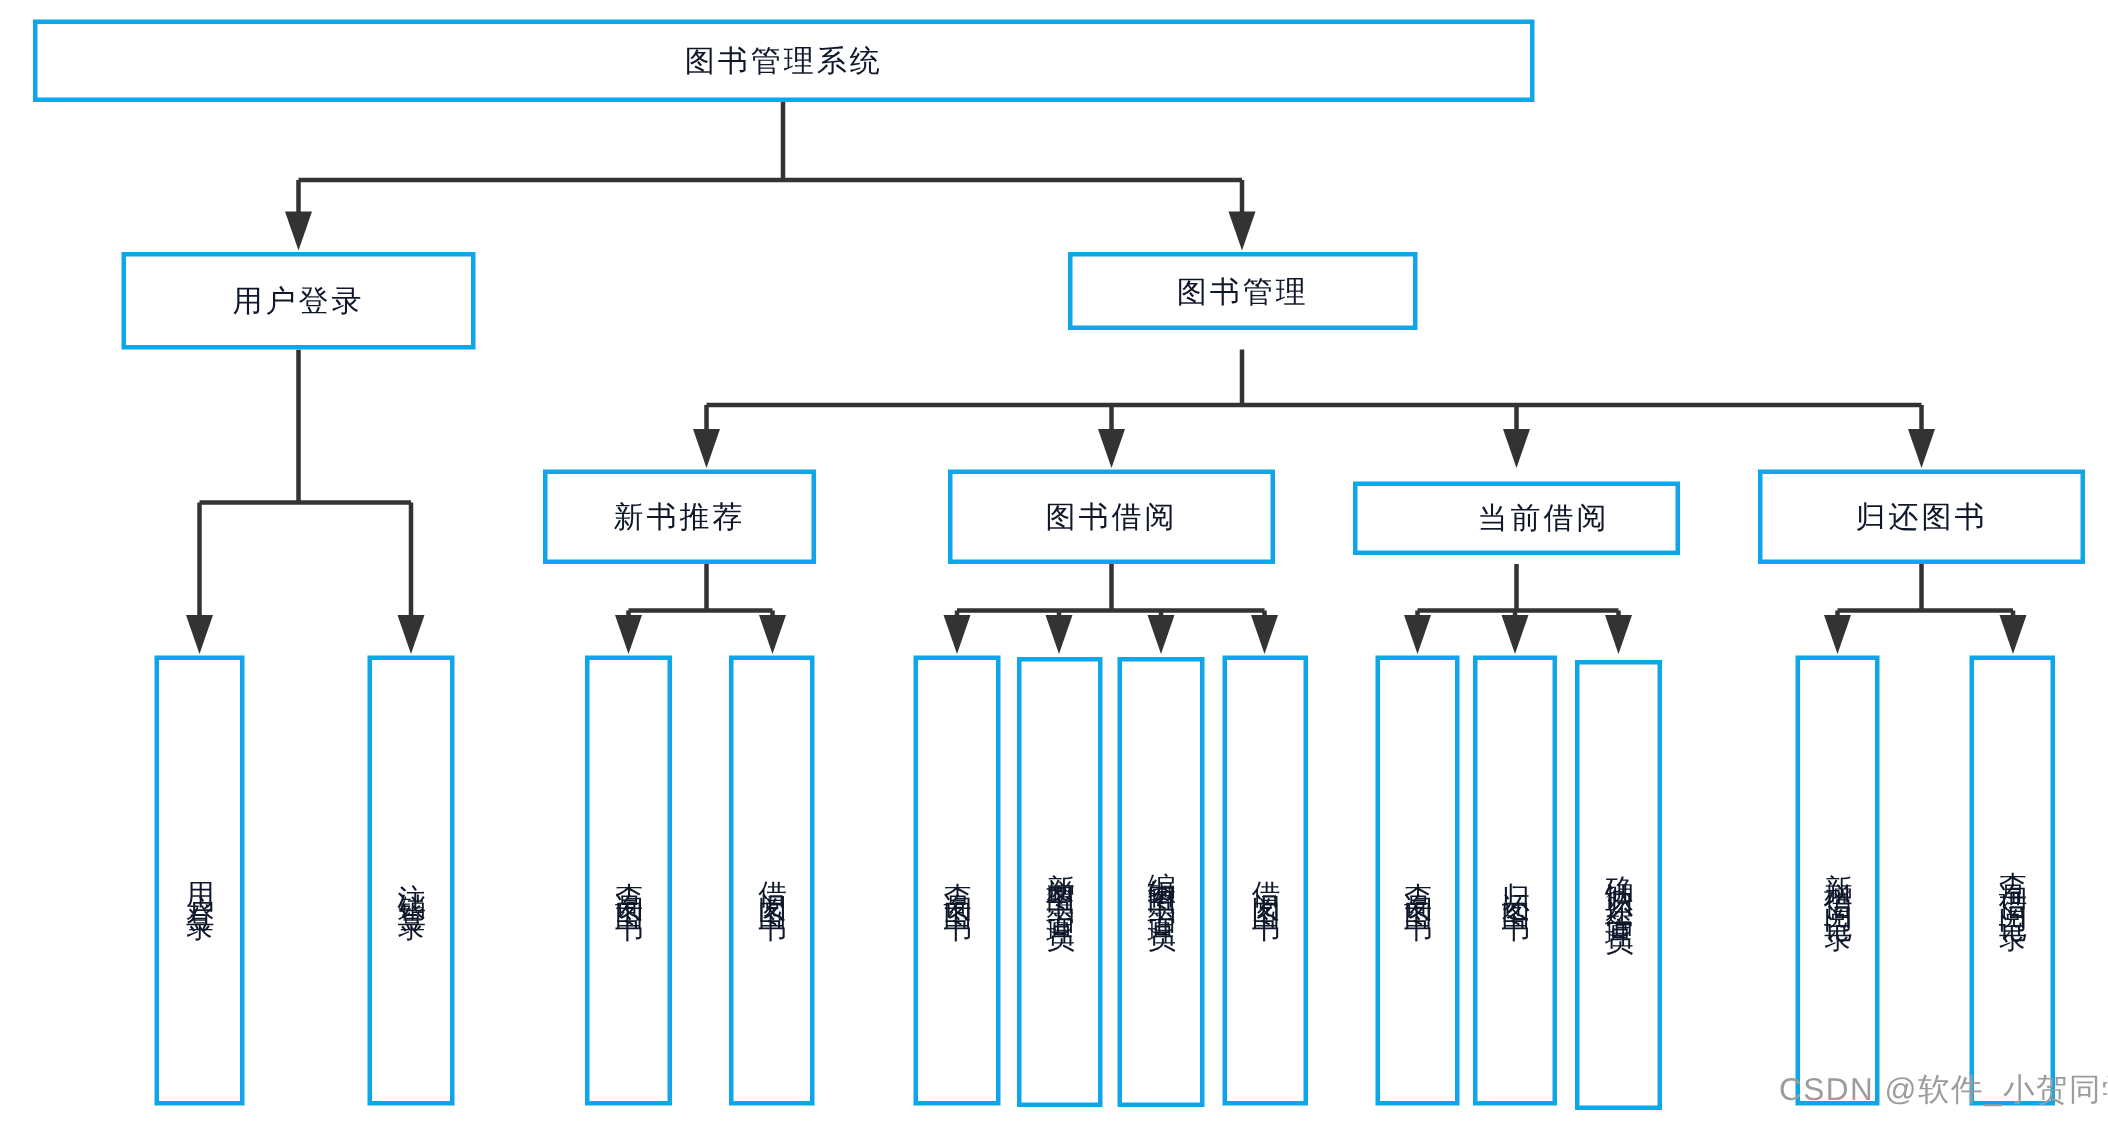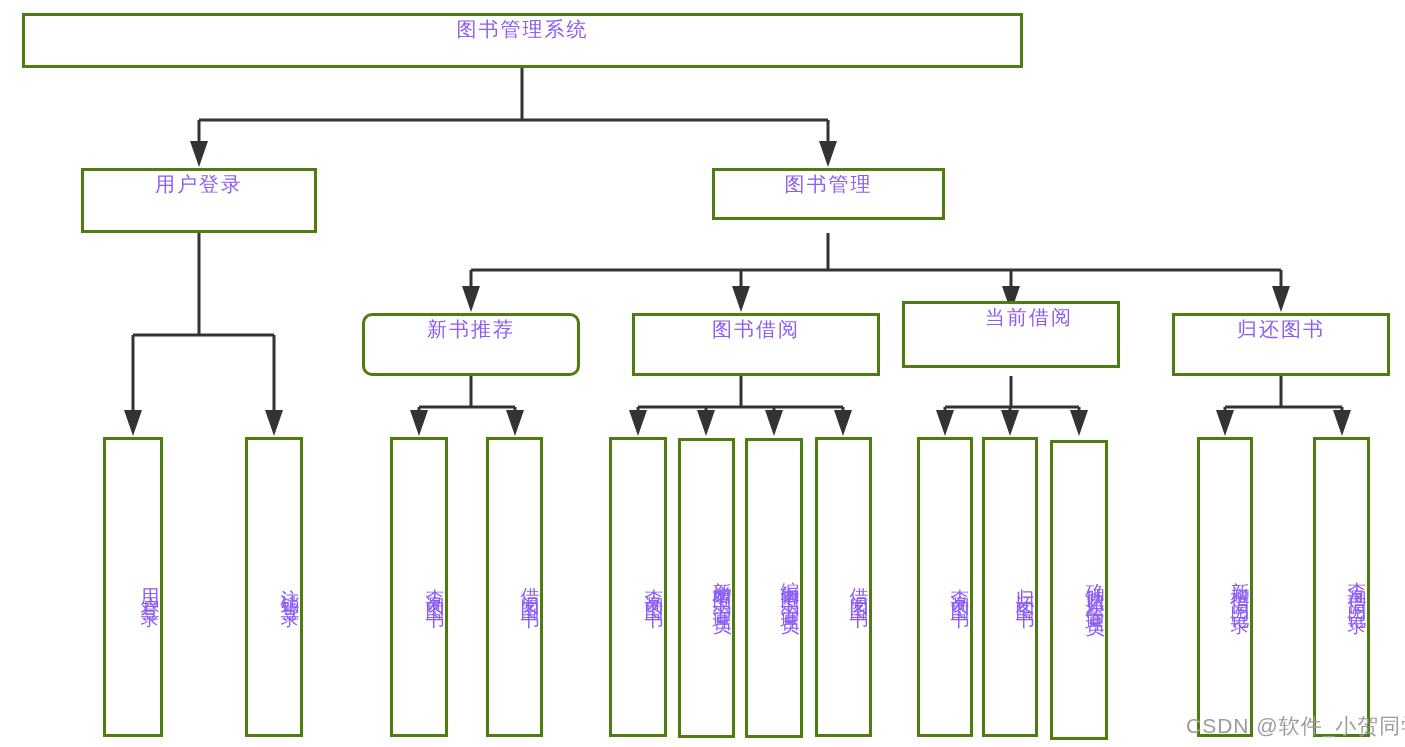--- a/index.html
+++ b/index.html
@@ -18,25 +18,26 @@
   .connectors {
     position: absolute;
     left: 0; top: 0;
     width: 1405px;
     height: 747px;
     pointer-events: none;
   }
   .box {
     position: absolute;
     box-sizing: border-box;
-    border: 3px solid #4d7c0f;
+    border: 3px solid #0ea5e9;
     background: #ffffff;
     display: flex;
+    align-items: center;
     justify-content: center;
-    color: #8b5cf6;
+    color: #0f172a;
   }
   .h-label {
     font-size: 20px;
     letter-spacing: 2px;
     white-space: nowrap;
   }
   .leaf {
     writing-mode: vertical-rl;
     text-orientation: mixed;
     font-size: 19px;
@@ -109,27 +110,27 @@
     <span class="h-label">图书管理系统</span>
   </div>
 
   <div class="box" style="left:81px; top:168px; width:236px; height:65px;">
     <span class="h-label">用户登录</span>
   </div>
   <div class="box" style="left:712px; top:168px; width:233px; height:52px;">
     <span class="h-label">图书管理</span>
   </div>
 
-  <div class="box" style="left:362px; top:313px; width:218px; height:63px;border-radius:10px;">
+  <div class="box" style="left:362px; top:313px; width:182px; height:63px;">
     <span class="h-label">新书推荐</span>
   </div>
-  <div class="box" style="left:632px; top:313px; width:248px; height:63px;font-family:Liberation Serif, serif;">
+  <div class="box" style="left:632px; top:313px; width:218px; height:63px;font-family:Liberation Serif, serif;">
     <span class="h-label">图书借阅</span>
   </div>
-  <div class="box" style="left:902px; top:301px; width:218px; height:67px;padding-left:36px;">
+  <div class="box" style="left:902px; top:321px; width:218px; height:49px;padding-left:36px;">
     <span class="h-label">当前借阅</span>
   </div>
   <div class="box" style="left:1172px; top:313px; width:218px; height:63px;">
     <span class="h-label">归还图书</span>
   </div>
 
   <div class="box leaf" style="left:103px; top:437px; width:60px; height:300px;">用户登录</div>
   <div class="box leaf" style="left:245px; top:437px; width:58px; height:300px;">注销登录</div>
 
   <div class="box leaf" style="left:390px; top:437px; width:58px; height:300px;">查询图书</div>

